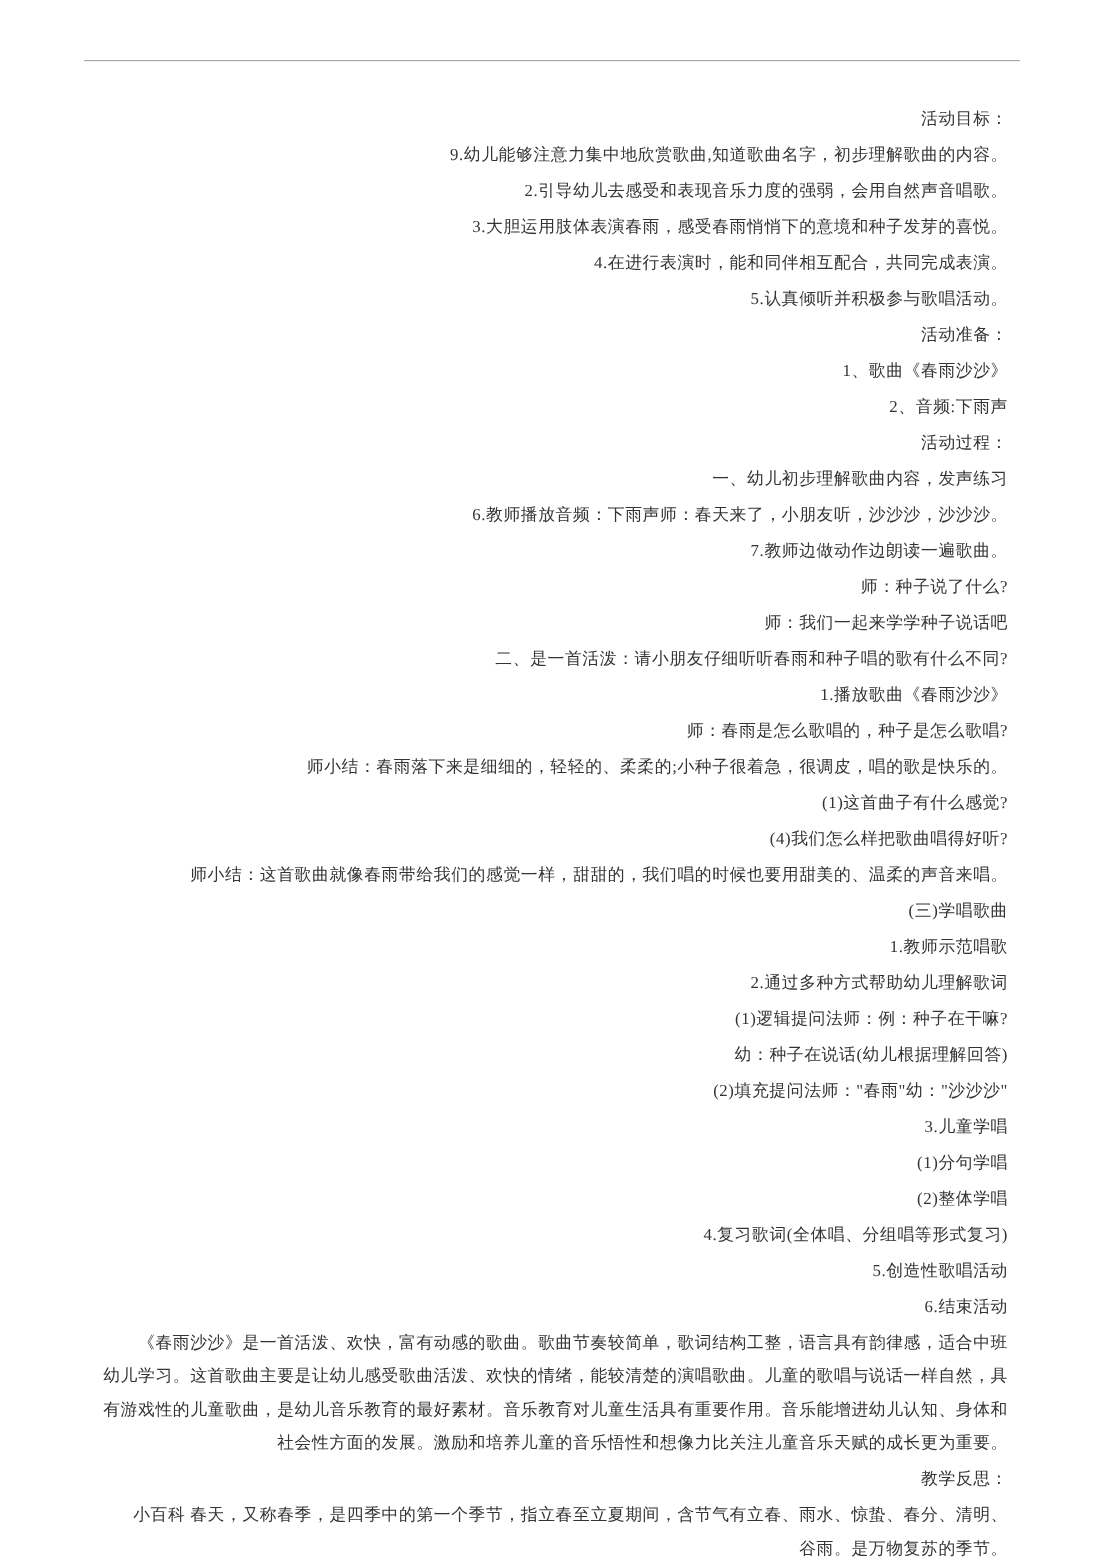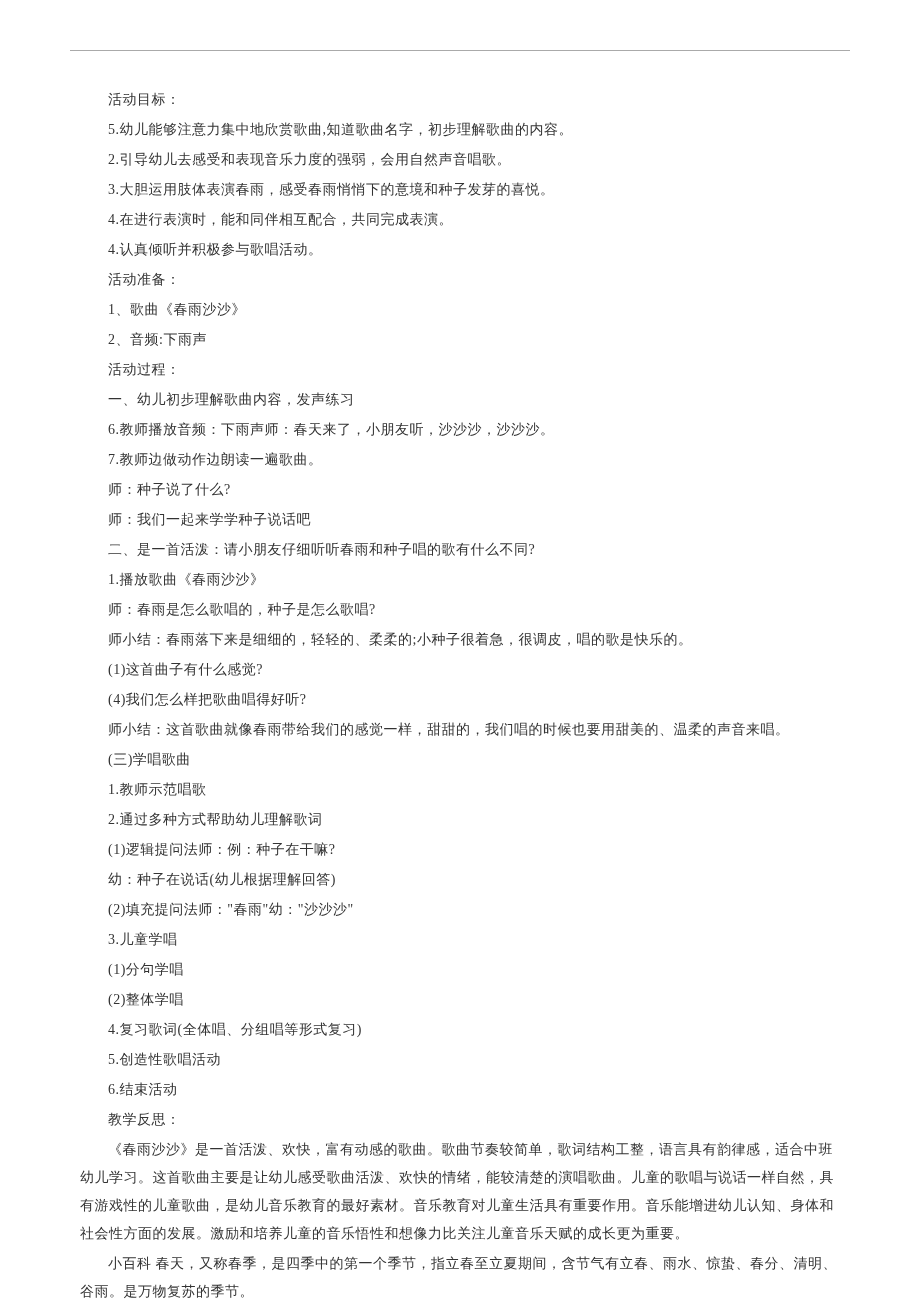--- a/index.html
+++ b/index.html
@@ -20,35 +20,36 @@
       border-top: 1px solid #aaaaaa;
       margin-bottom: 35px;
     }
     .content {
       padding: 0 10px;
     }
     .para {
       text-indent: 2em;
       margin-bottom: 2px;
       letter-spacing: 0.5px;
+      text-align: right;
     }
   </style>
 </head>
 <body>
 
 <div class="divider"></div>
 
 <div class="content">
   <div id="lines-container">
       <p class="para">活动目标：</p>
-      <p class="para">5.幼儿能够注意力集中地欣赏歌曲,知道歌曲名字，初步理解歌曲的内容。</p>
+      <p class="para">9.幼儿能够注意力集中地欣赏歌曲,知道歌曲名字，初步理解歌曲的内容。</p>
       <p class="para">2.引导幼儿去感受和表现音乐力度的强弱，会用自然声音唱歌。</p>
       <p class="para">3.大胆运用肢体表演春雨，感受春雨悄悄下的意境和种子发芽的喜悦。</p>
       <p class="para">4.在进行表演时，能和同伴相互配合，共同完成表演。</p>
-      <p class="para">4.认真倾听并积极参与歌唱活动。</p>
+      <p class="para">5.认真倾听并积极参与歌唱活动。</p>
       <p class="para">活动准备：</p>
       <p class="para">1、歌曲《春雨沙沙》</p>
       <p class="para">2、音频:下雨声</p>
       <p class="para">活动过程：</p>
       <p class="para">一、幼儿初步理解歌曲内容，发声练习</p>
       <p class="para">6.教师播放音频：下雨声师：春天来了，小朋友听，沙沙沙，沙沙沙。</p>
       <p class="para">7.教师边做动作边朗读一遍歌曲。</p>
       <p class="para">师：种子说了什么?</p>
       <p class="para">师：我们一起来学学种子说话吧</p>
       <p class="para">二、是一首活泼：请小朋友仔细听听春雨和种子唱的歌有什么不同?</p>
@@ -63,17 +64,17 @@
       <p class="para">2.通过多种方式帮助幼儿理解歌词</p>
       <p class="para">(1)逻辑提问法师：例：种子在干嘛?</p>
       <p class="para">幼：种子在说话(幼儿根据理解回答)</p>
       <p class="para">(2)填充提问法师："春雨"幼："沙沙沙"</p>
       <p class="para">3.儿童学唱</p>
       <p class="para">(1)分句学唱</p>
       <p class="para">(2)整体学唱</p>
       <p class="para">4.复习歌词(全体唱、分组唱等形式复习)</p>
       <p class="para">5.创造性歌唱活动</p>
       <p class="para">6.结束活动</p>
+      <p class="para">《春雨沙沙》是一首活泼、欢快，富有动感的歌曲。歌曲节奏较简单，歌词结构工整，语言具有韵律感，适合中班幼儿学习。这首歌曲主要是让幼儿感受歌曲活泼、欢快的情绪，能较清楚的演唱歌曲。儿童的歌唱与说话一样自然，具有游戏性的儿童歌曲，是幼儿音乐教育的最好素材。音乐教育对儿童生活具有重要作用。音乐能增进幼儿认知、身体和社会性方面的发展。激励和培养儿童的音乐悟性和想像力比关注儿童音乐天赋的成长更为重要。</p>
       <p class="para">教学反思：</p>
-      <p class="para">《春雨沙沙》是一首活泼、欢快，富有动感的歌曲。歌曲节奏较简单，歌词结构工整，语言具有韵律感，适合中班幼儿学习。这首歌曲主要是让幼儿感受歌曲活泼、欢快的情绪，能较清楚的演唱歌曲。儿童的歌唱与说话一样自然，具有游戏性的儿童歌曲，是幼儿音乐教育的最好素材。音乐教育对儿童生活具有重要作用。音乐能增进幼儿认知、身体和社会性方面的发展。激励和培养儿童的音乐悟性和想像力比关注儿童音乐天赋的成长更为重要。</p>
       <p class="para">小百科 春天，又称春季，是四季中的第一个季节，指立春至立夏期间，含节气有立春、雨水、惊蛰、春分、清明、谷雨。是万物复苏的季节。</p>
     </div>
 </div>
 
 </body></html>

